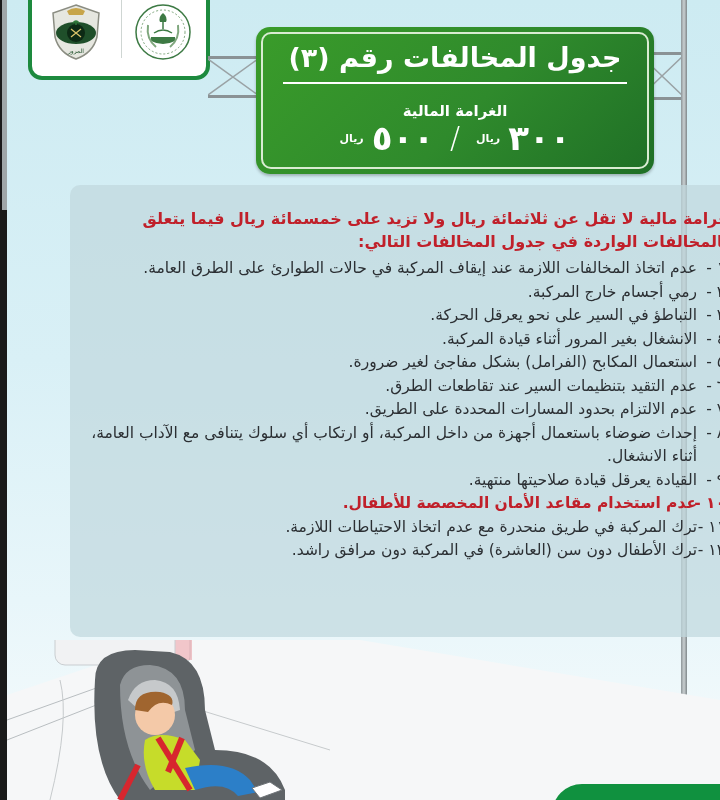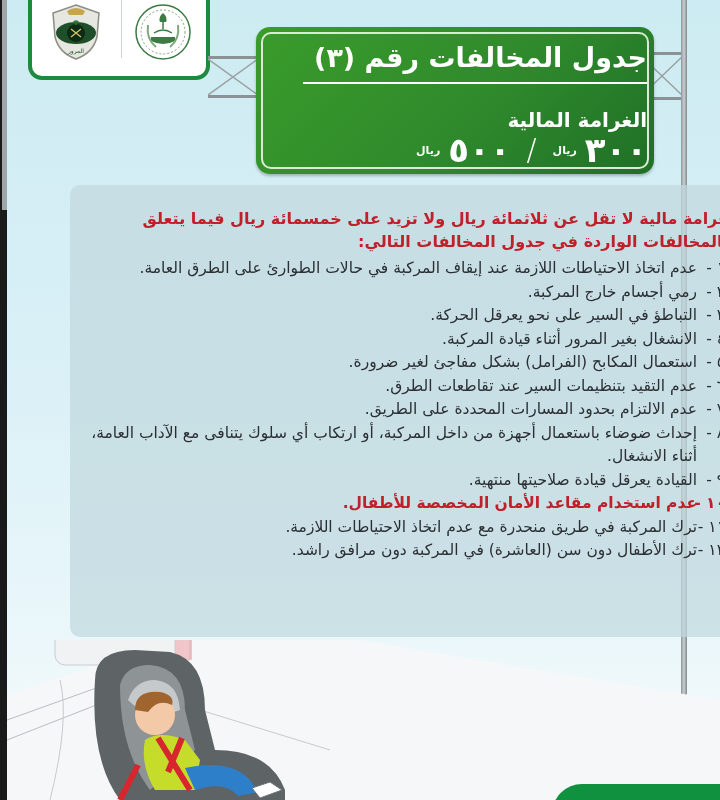--- a/index.html
+++ b/index.html
@@ -42,28 +42,28 @@
     }
     .sign {
       position: absolute; left: 256px; top: 27px; width: 398px; height: 147px;
       background: linear-gradient(135deg, #3a9c2a 0%, #2f8a2c 55%, #1f6f26 100%);
       border-radius: 14px; box-shadow: 0 2px 3px rgba(0,0,0,0.25);
       padding: 5px;
     }
     .sign-inner {
       width: 100%; height: 100%;
       border: 2px solid #d9ecd2; border-radius: 10px;
-      display: flex; flex-direction: column; 
+      display: flex; flex-direction: column; align-items: center;
       direction: rtl; color: #ffffff;
     }
     .sign-title {
       font-size: 27px; font-weight: bold; margin-top: 8px; letter-spacing: 0.5px;
     }
     .sign-rule { width: 344px; height: 2px; background: #ffffff; margin-top: 9px; }
-    .sign-sub { font-size: 20px; font-weight: bold; margin-top: 24px; }
+    .sign-sub { font-size: 15px; font-weight: bold; margin-top: 18px; }
     .fine-row {
       display: flex; align-items: center; gap: 8px; margin-top: 2px; direction: rtl;
     }
     .fine-amount { font-size: 34px; font-weight: bold; line-height: 32px; direction: rtl; }
     .fine-unit { font-size: 11px; font-weight: bold; }
     .fine-slash { font-size: 30px; font-weight: 300; padding: 0 8px; line-height: 30px; }
 
     
     .panel {
       position: absolute; left: 70px; top: 185px; width: 691px; height: 452px;
@@ -150,21 +150,21 @@
       <span class="fine-unit">ريال</span>
     </div>
   </div>
 </div>
 
 <div class="panel">
   <div class="intro">غرامة مالية لا تقل عن ثلاثمائة ريال ولا تزيد على خمسمائة ريال فيما يتعلق بالمخالفات الواردة في جدول المخالفات التالي:</div>
   <ul class="list">
     <li class="item">
       <span class="item-num">١ -</span>
-      <span class="item-text">عدم اتخاذ الاحتياطات اللازمة عند إيقاف المركبة في حالات الطوارئ على الطرق العامة.</span>
+      <span class="item-text">عدم اتخاذ المخالفات اللازمة عند إيقاف المركبة في حالات الطوارئ على الطرق العامة.</span>
     </li>
     <li class="item">
       <span class="item-num">٢ -</span>
       <span class="item-text">رمي أجسام خارج المركبة.</span>
     </li>
     <li class="item">
       <span class="item-num">٣ -</span>
       <span class="item-text">التباطؤ في السير على نحو يعرقل الحركة.</span>
     </li>
     <li class="item">

